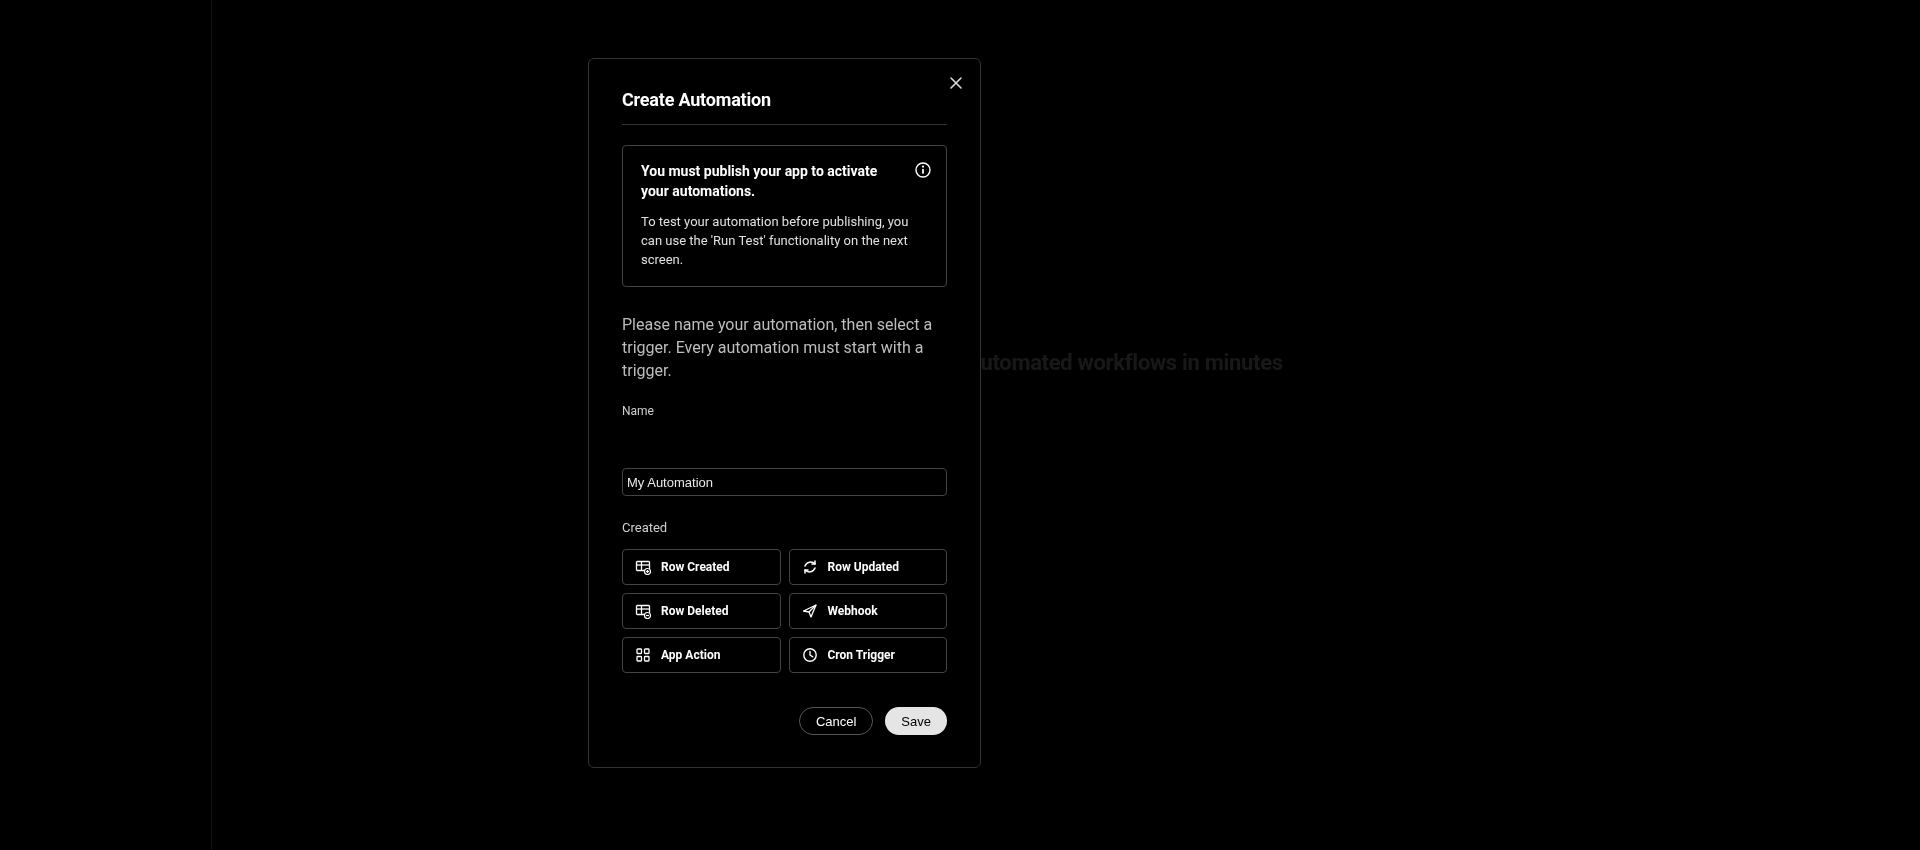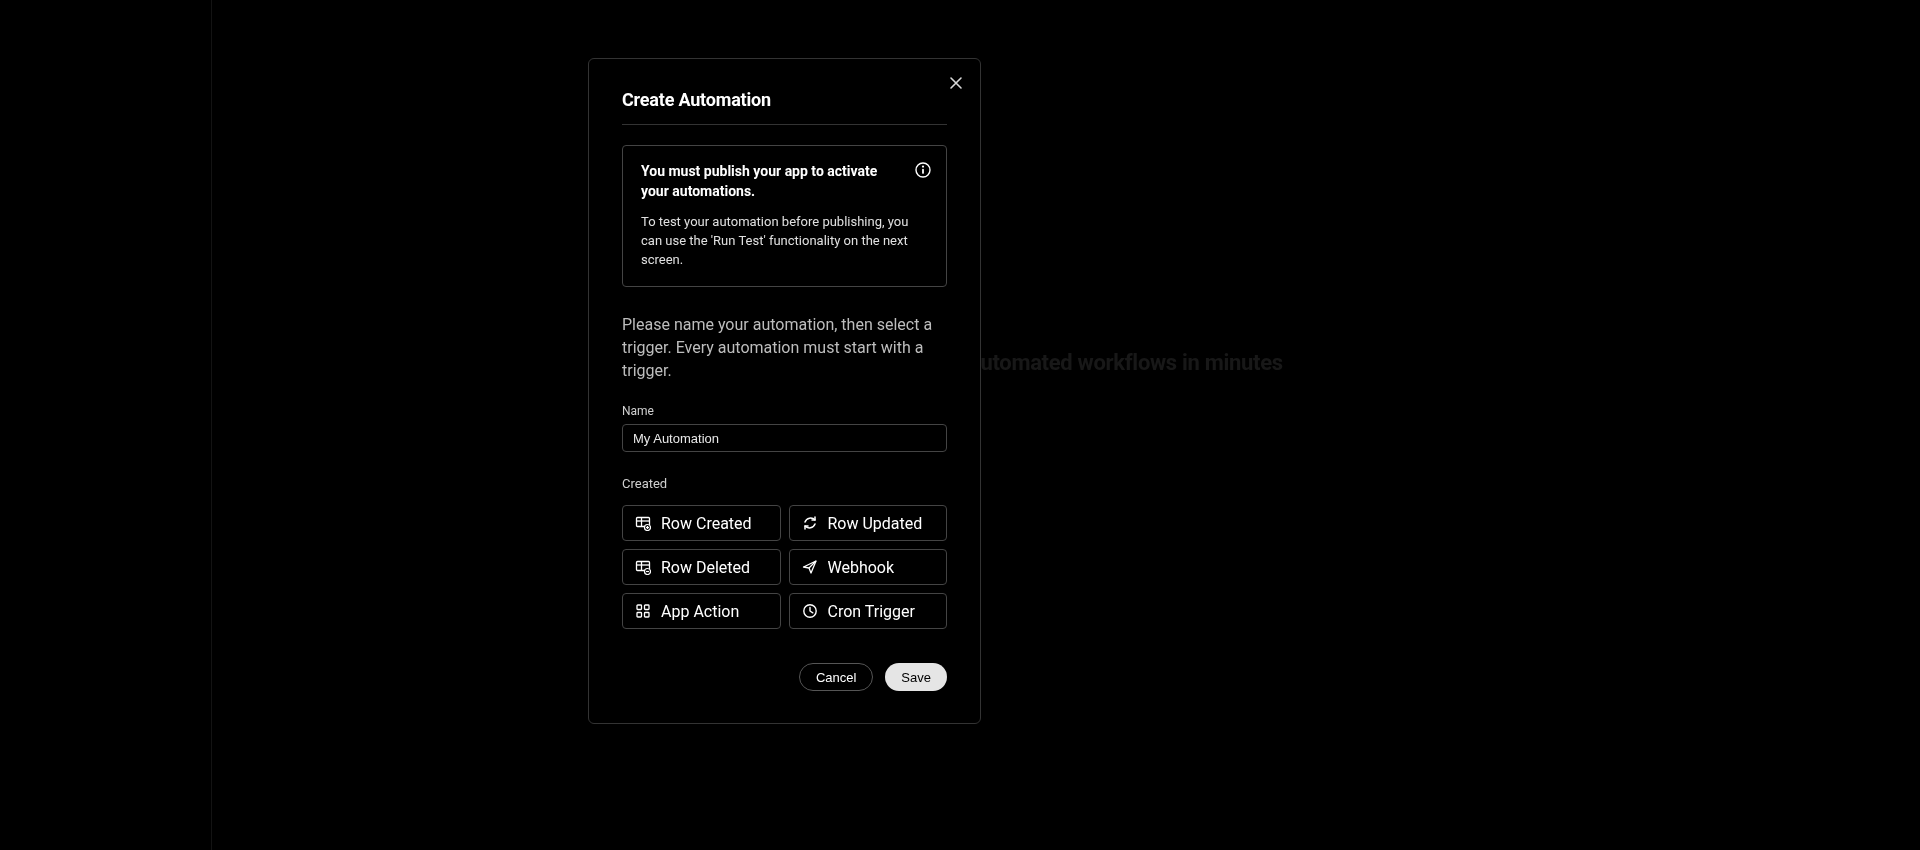--- a/index.html
+++ b/index.html
@@ -111,22 +111,23 @@
     margin-bottom: 6px;
   }
   .text-input {
     width: 100%;
     height: 28px;
     background: #000000;
     border: 1px solid #444444;
     border-radius: 4px;
     color: #e8e8e8;
     font-size: 13px;
-    padding: 0 10px;
+    padding: 0 4px;
     outline: none;
+    margin-top: 44px;
   }
   .section-label {
     font-size: 13px;
     color: #d0d0d0;
     margin-top: 24px;
     margin-bottom: 14px;
   }
   .trigger-grid {
     display: grid;
     grid-template-columns: 1fr 1fr;
@@ -145,22 +146,22 @@
   .trigger-icon {
     width: 16px;
     height: 16px;
     margin-right: 10px;
     display: flex;
     align-items: center;
     justify-content: center;
     flex-shrink: 0;
   }
   .trigger-label {
-    font-size: 16px;
-    font-weight: 400;
+    font-size: 12px;
+    font-weight: 700;
     color: #ffffff;
   }
   .modal-footer {
     display: flex;
     justify-content: flex-end;
     gap: 12px;
     margin-top: 34px;
   }
   .btn {
     height: 28px;

